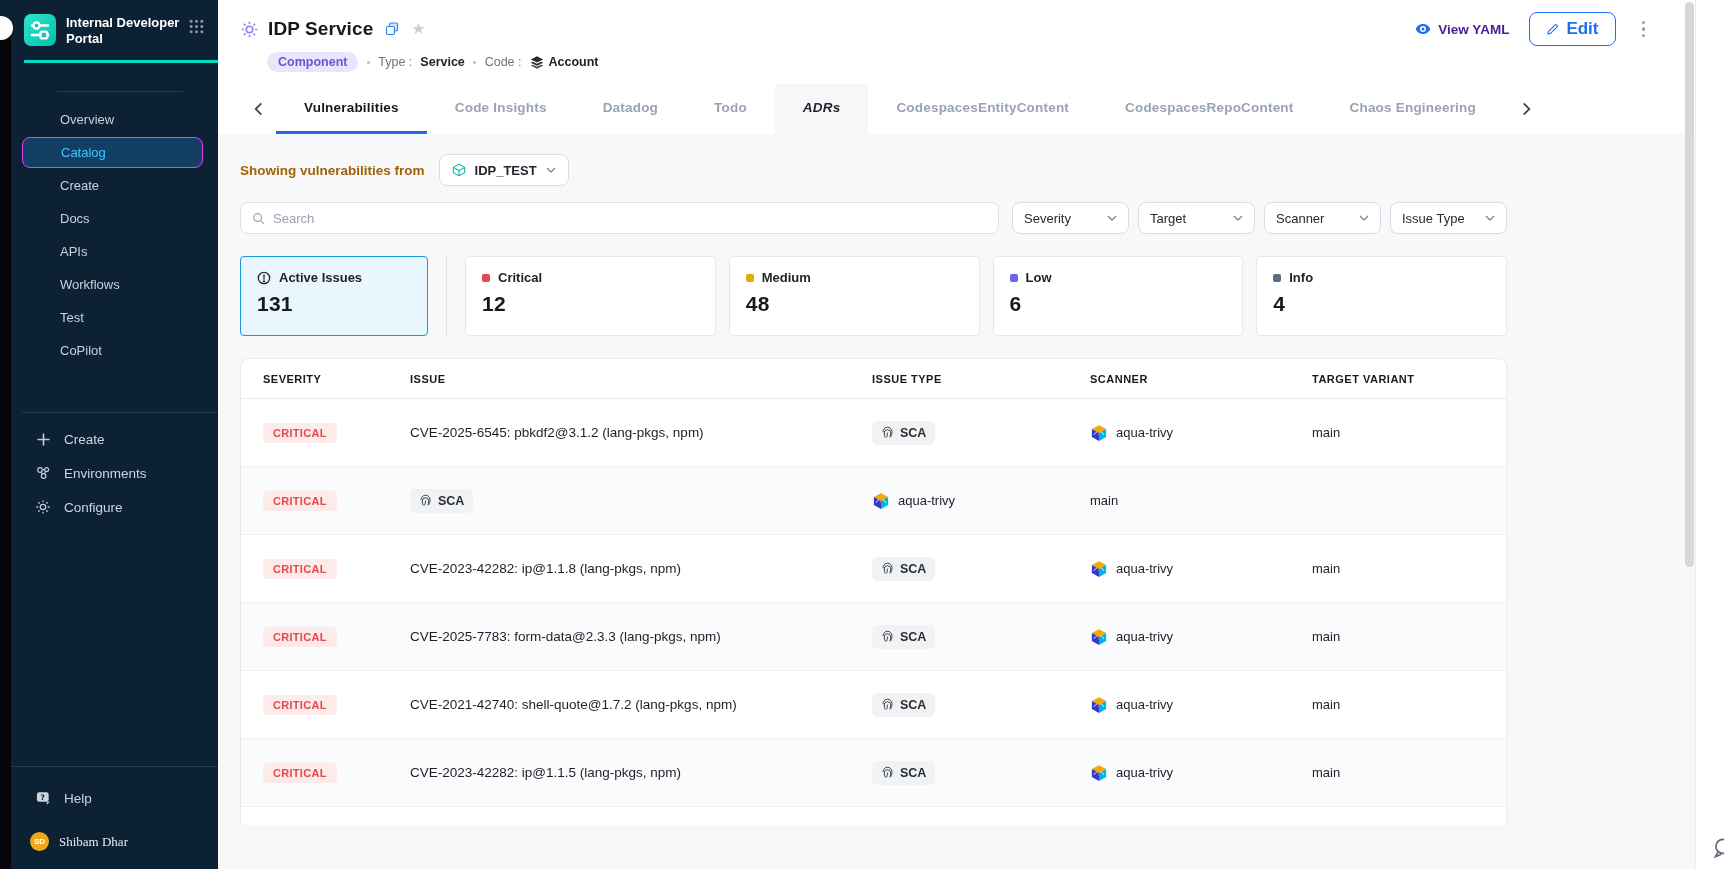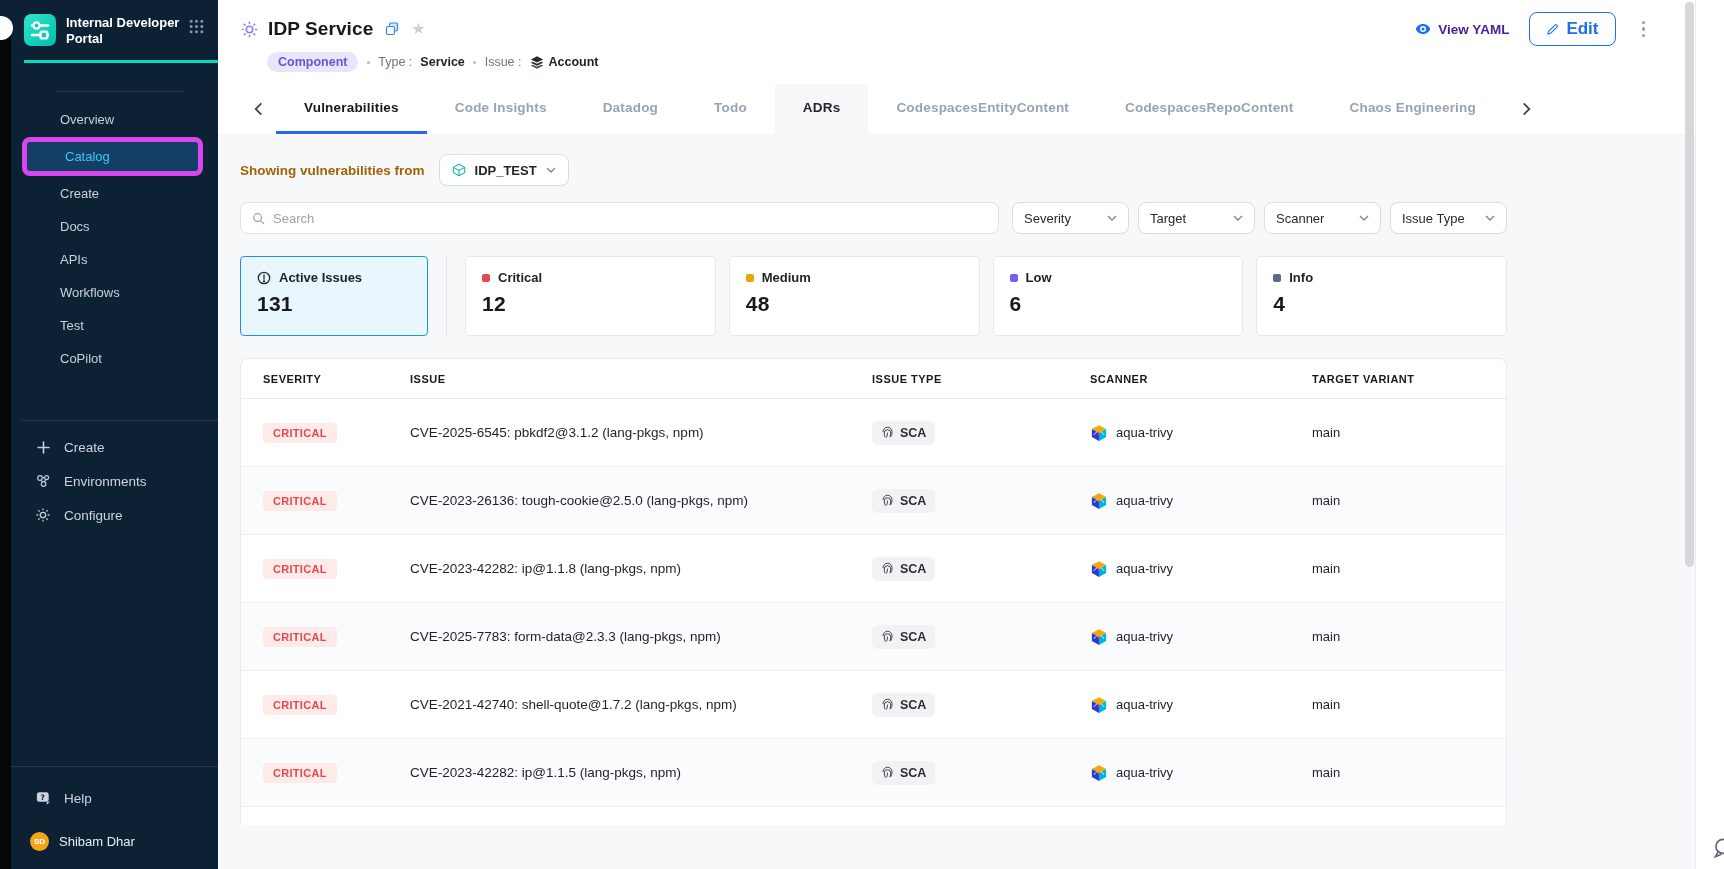--- a/index.html
+++ b/index.html
@@ -14,31 +14,31 @@
   .edge-circle { position:absolute; left:-11px; top:-14px; width:24px; height:24px; border-radius:50%; background:#fff; }
   .logo-row { display:flex; align-items:flex-start; padding:14px 14px 0 24px; }
   .logo-box { flex:0 0 32px; }
   .logo-title { flex:1; margin-left:10px; color:#fff; font-size:13px; font-weight:700; line-height:1.25; padding-top:1px; }
   .grid-btn { margin-top:5px; cursor:pointer; }
   .teal-line { height:3px; background:#00dcc4; margin:10px 0 0 24px; }
   .side-div { border-top:1px solid #26394e; margin:28px 35px 0 57px; }
   .nav { margin-top:10px; }
   .nav-item { margin:2px 15px 2px 22px; padding:8px 8px 8px 38px; border-radius:8px;
     color:#c9d1dc; font-size:13px; cursor:pointer; }
-  .nav-item.active { background:#123f63; border:5px solid #d946ef; color:#3ec6ff; padding-top:7px; padding-bottom:7px; }
+  .nav-item.active { background:#123f63; border:1px solid #d946ef; color:#3ec6ff; padding-top:7px; padding-bottom:7px; }
   .bottom-div { border-top:1px solid #26394e; margin:44px 0 10px 22px; }
   .side-action { display:flex; align-items:center; gap:12px; padding:9px 8px 9px 34px;
     color:#cdd4de; font-size:13.5px; cursor:pointer; }
   .side-action .ic { width:18px; display:flex; justify-content:center; }
   .grow { flex:1; }
   .help-div { border-top:1px solid #26394e; margin:0 0 14px 0; }
   .user-row { display:flex; align-items:center; gap:10px; padding:16px 8px 18px 30px; cursor:pointer; }
   .avatar { width:19px; height:19px; border-radius:50%; background:#f2a71b; color:#fff;
     font-size:8px; font-weight:700; display:flex; align-items:center; justify-content:center; }
-  .user-name { color:#e8ecf1; font-size:13px; }
+  .user-name { color:#e8ecf1; font-size:13px;font-family:Liberation Serif, serif; }
 
   
   .main { position:absolute; left:218px; top:0; bottom:0; right:29px; background:#f7f8fa; }
   .right-rail { position:absolute; right:0; top:0; bottom:0; width:29px; background:#fff;
     border-left:1px solid #ececf0; overflow:hidden; }
   .rail-icon { position:absolute; right:-12px; bottom:4px; }
   .scrollbar { position:absolute; right:1px; top:2px; width:9px; height:565px;
     background:#d6d7d9; border-radius:5px; z-index:4; cursor:pointer; }
 
   .main-header { background:#fff; padding:12px 44px 0 22px; }
@@ -58,21 +58,21 @@
   .meta-label { color:#6d7480; }
   .meta-value { color:#20242b; font-weight:600; display:flex; align-items:center; gap:5px; }
 
   .tabs-row { display:flex; align-items:stretch; height:50px; margin-top:12px; }
   .tab-chev { width:36px; display:flex; align-items:center; justify-content:center; cursor:pointer; flex:0 0 auto; }
   .tabs-strip { display:flex; flex-wrap:nowrap; overflow:hidden; width:1232px; }
   .tab { padding:0 28px; display:flex; align-items:center; white-space:nowrap;
     font-size:13.5px; font-weight:600; color:#9aa3b2; letter-spacing:.2px;
     border-bottom:3px solid transparent; cursor:pointer; }
   .tab.active { color:#17181c; border-bottom-color:#2767e8; }
-  .tab.hovered { background:#f6f7f8; color:#23262c; }
+  .tab.hovered { background:#f6f7f8; color:#23262c;font-style:italic; }
 
   .content { padding:20px 0 0 22px; }
   .showing-row { display:flex; align-items:center; gap:14px; }
   .showing-label { font-size:13.5px; font-weight:700; color:#a16207; }
   .src-select { display:flex; align-items:center; gap:9px; background:#fff; border:1px solid #d9dce2;
     border-radius:8px; height:32px; padding:0 12px; cursor:pointer; }
   .src-select span { font-size:13px; font-weight:600; color:#23262c; }
 
   .filter-row { display:flex; gap:9px; margin-top:16px; width:1267px; }
   .search-box { flex:1; display:flex; align-items:center; gap:8px; background:#fff;
@@ -262,21 +262,21 @@
             </div>
         </div>
       </div>
 
       <div class="meta-row">
         <span class="pill">Component</span>
         <span class="dot-sep">•</span>
         <span class="meta-label">Type :</span>
         <span class="meta-value">Service</span>
         <span class="dot-sep">•</span>
-        <span class="meta-label">Issue :</span>
+        <span class="meta-label">Code :</span>
         <span class="meta-value">
           <span style="display:flex">
             <svg width="14" height="14" viewBox="0 0 16 16" fill="#262b33">
               <path d="M8 1.5L15 5 8 8.5 1 5z"></path>
               <path d="M3.2 7.6L8 10l4.8-2.4L15 8.8 8 12.3 1 8.8z"></path>
               <path d="M3.2 11L8 13.4 12.8 11 15 12.1 8 15.6 1 12.1z" opacity=".85"></path>
             </svg>
           </span>
           <span>Account</span>
         </span>
@@ -473,21 +473,20 @@
               </svg>
               <span>aqua-trivy</span>
             </div>
             <div class="tv-cell">main</div>
           </div>
 
           <div class="tgrid trow">
             <div class="cell">
               <span class="sev-badge">CRITICAL</span>
             </div>
-            <div class="issue-cell">CVE-2023-26136: tough-cookie@2.5.0 (lang-pkgs, npm)</div>
             <div class="cell">
               <span class="type-pill">
                 <svg width="13" height="13" viewBox="0 0 16 16" fill="none" stroke="#3c4149" stroke-width="1.2" stroke-linecap="round">
                   <path d="M2.5 7a5.5 5.5 0 0 1 11 0c0 2.4-.4 4.4-1.4 6"></path>
                   <path d="M5 13.6C4.3 12 4 10.4 4 8.6a4 4 0 0 1 8 0c0 1.8-.3 3.4-.9 4.8"></path>
                   <path d="M8 8.6c0 1.9-.3 3.6-1 5"></path>
                 </svg>
                 <span>SCA</span>
               </span>
             </div>

